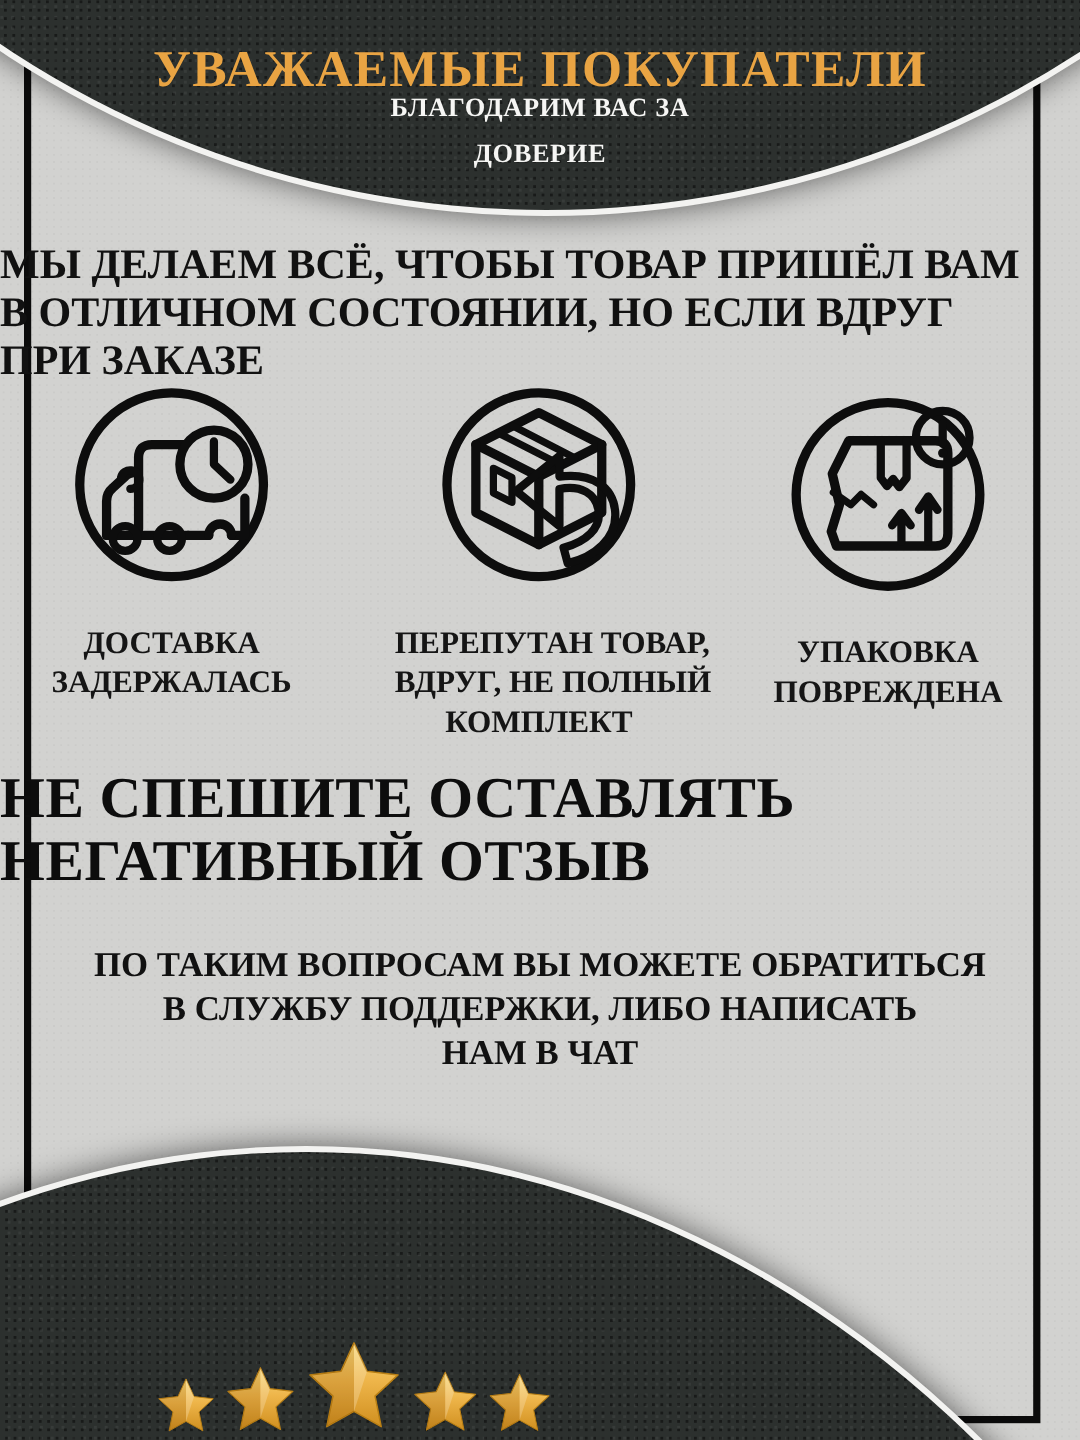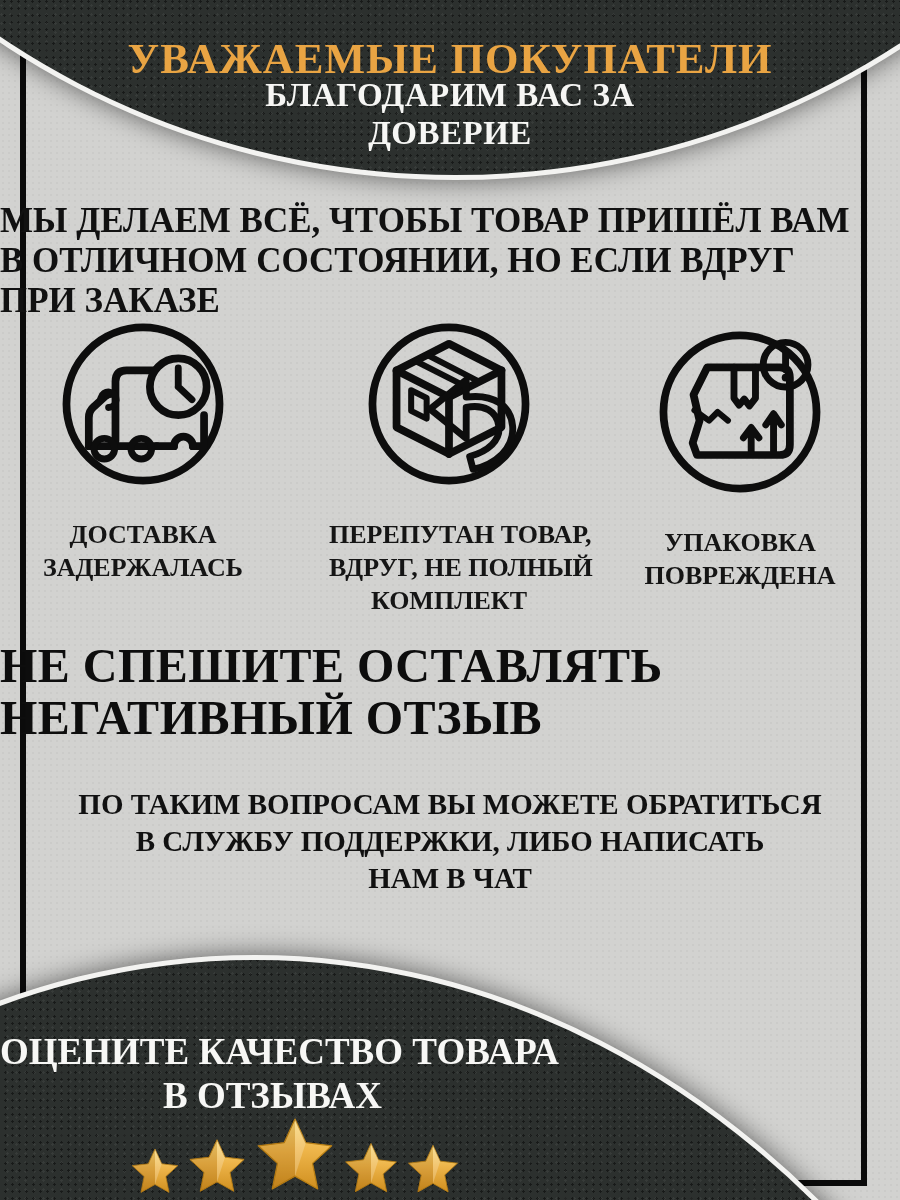--- a/index.html
+++ b/index.html
@@ -28,21 +28,21 @@
   }
   .header-ellipse{left:-350px;top:-1390px;width:1600px;height:1560px;}
   .footer-ellipse{left:-650px;top:955px;width:1800px;height:2240px;}
   .header-content{position:absolute;left:0;top:0;width:900px;text-align:center;}
   .header-title{
     position:absolute;left:0;top:34px;width:900px;
     font-size:43px;font-weight:700;letter-spacing:1px;color:#e9a443;white-space:nowrap;
   }
   .header-sub{
     position:absolute;left:0;width:900px;
-    font-size:33px;font-weight:700;letter-spacing:.5px;color:#f6f6f4;white-space:nowrap;
+    font-size:22px;font-weight:700;letter-spacing:.5px;color:#f6f6f4;white-space:nowrap;
   }
   .sub1{top:77px;} .sub2{top:115px;}
   .intro{position:absolute;left:0;top:201px;width:900px;}
   .intro .line{font-size:35px;font-weight:700;line-height:40px;color:#111;white-space:nowrap;}
   .issue{position:absolute;top:318px;width:240px;text-align:center;}
   .issue-1{left:23px;} .issue-2{left:329px;} .issue-3{left:620px;}
   .issue .icon-wrap{display:inline-block;width:172px;height:172px;}
   .issue-3 .icon-wrap{margin-top:8px;}
   .issue .labels{margin-top:24px;}
   .issue .labels .line{font-size:26px;font-weight:700;line-height:33px;color:#151515;white-space:nowrap;}
@@ -162,24 +162,20 @@
         <stop offset="100%" stop-color="#d08f1f"></stop>
       </linearGradient>
       <g id="star-shape">
         <polygon points="50,6 62.9,34.2 93.7,37.8 70.9,58.8 77,89.2 50,74 23,89.2 29.1,58.8 6.3,37.8 37.1,34.2" fill="url(#starGrad)" stroke="#b97f14" stroke-width="1.5" stroke-linejoin="round"></polygon>
         <polygon points="50,6 50,74 23,89.2 29.1,58.8 6.3,37.8 37.1,34.2" fill="rgba(120,60,0,0.16)"></polygon>
         <polygon points="50,6 62.9,34.2 50,74" fill="rgba(255,255,255,0.22)"></polygon>
       </g>
     </defs>
   </svg>
 
-  <div class="footer-content">
-    <div class="line">ОЦЕНИТЕ КАЧЕСТВО ТОВАРА</div>
-    <div class="line">В ОТЗЫВАХ</div>
-  </div>
 
   <div class="stars-row">
     <svg width="52" height="52" viewBox="0 0 100 100">
         <use href="#star-shape"></use>
       </svg>
     <svg width="62" height="62" viewBox="0 0 100 100">
         <use href="#star-shape"></use>
       </svg>
     <svg width="84" height="84" viewBox="0 0 100 100">
         <use href="#star-shape"></use>

